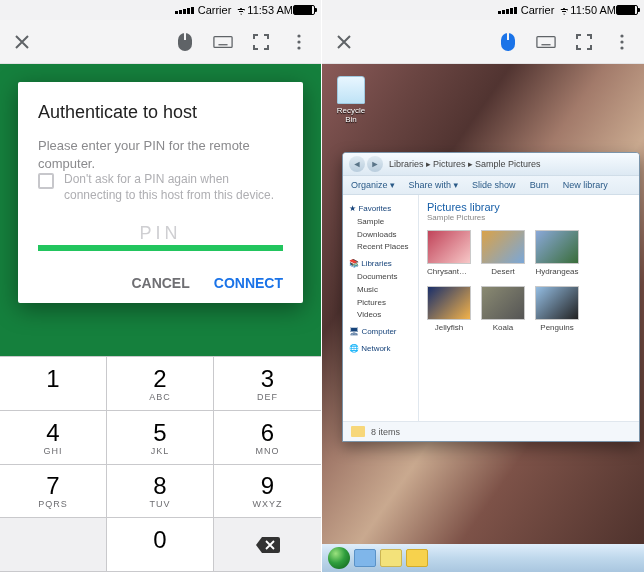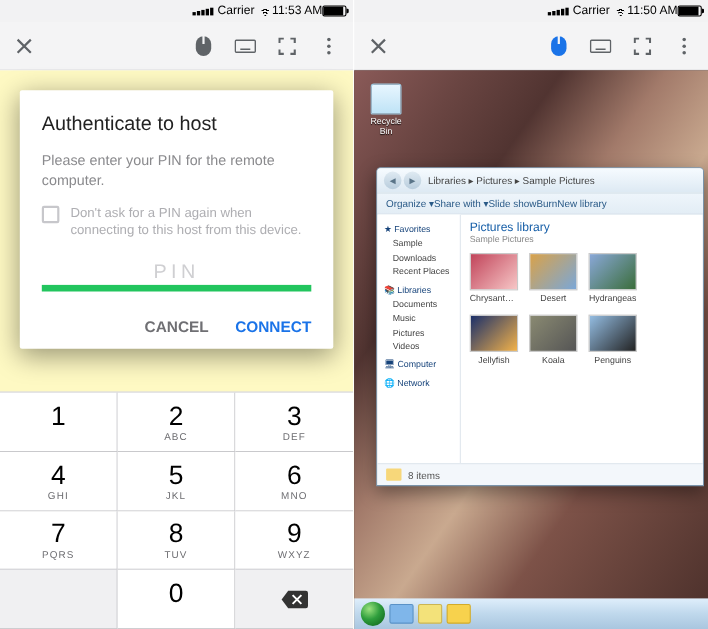--- a/index.html
+++ b/index.html
@@ -21,26 +21,26 @@
   .bat{width:22px;height:10px;border:1px solid #000;border-radius:2px;position:relative}
   .bat:after{content:"";position:absolute;right:-3px;top:2px;width:2px;height:4px;background:#000;border-radius:0 1px 1px 0}
   .bat i{display:block;height:100%;width:90%;background:#000}
   
   .toolbar{height:44px;background:#f4f4f5;display:flex;align-items:center;justify-content:space-between;padding:0 12px;border-bottom:1px solid #e3e3e5}
   .tb-r{display:flex;align-items:center;gap:18px}
   .ico{width:20px;height:20px;display:flex;align-items:center;justify-content:center;color:#5f6367}
   svg{display:block}
   .mouse-blue svg{fill:#1a73e8}
   
-  .stage{position:absolute;top:64px;left:0;right:0;bottom:0;background:#fef9c3}
+  .stage{position:absolute;top:64px;left:0;right:0;bottom:0;background:#15803d}
   .stage.right-stage{background:#3b2a2a}
   
   .dialog{position:absolute;top:18px;left:18px;right:18px;background:#fff;border-radius:2px;box-shadow:0 6px 24px rgba(0,0,0,.4);padding:20px 20px 12px}
   .dialog h2{font-size:18px;font-weight:500;color:#222;margin-bottom:14px}
-  .dialog p.sub{font-size:13px;color:#8a8a8d;line-height:1.35;margin-bottom:14px}
+  .dialog p.sub{font-size:13px;color:#8a8a8d;line-height:1.35;margin-bottom:0}
   .chk-row{display:flex;gap:10px;align-items:flex-start;margin-bottom:18px}
   .chk{width:16px;height:16px;border:2px solid #c7c7cb;border-radius:2px;margin-top:1px;flex:none}
   .chk-lbl{font-size:12px;color:#aeaeb2;line-height:1.3}
   .pin-field{border:none;border-bottom:6px solid #22c55e;height:30px;width:100%;font-size:18px;letter-spacing:2px;color:#bbb;outline:none}
   .pin-field::placeholder{color:#cfcfd2;text-align:center;letter-spacing:4px}
   .dlg-actions{display:flex;justify-content:flex-end;gap:24px;margin-top:24px}
   .dlg-actions span{font-size:14px;font-weight:700;color:#6f6f73}
   .dlg-actions span.primary{color:#1a73e8}
   
   .keypad{position:absolute;left:0;right:0;bottom:0;height:216px;background:#fff;border-top:1px solid #c9c9cc;display:grid;grid-template-columns:repeat(3,1fr);grid-template-rows:repeat(4,1fr)}
@@ -57,21 +57,21 @@
       linear-gradient(125deg,#8a5a58 0%,#6a4542 15%,#513431 28%,#a27a6a 42%,#c9a98f 55%,#7d5248 70%,#4a2f2a 100%);
   }
   .recyc{position:absolute;top:12px;left:12px;width:34px;text-align:center}
   .recyc .bin{width:28px;height:28px;margin:0 auto;background:linear-gradient(#e8f6ff,#bfe3f6);border-radius:3px 3px 1px 1px;border:1px solid #9ec9e0}
   .recyc .lbl{font-size:8px;color:#fff;text-shadow:0 1px 1px #000;margin-top:2px}
   
   .expl{position:absolute;top:88px;left:20px;right:4px;height:290px;background:#fff;border:1px solid #7a94aa;border-radius:4px 4px 0 0;box-shadow:0 6px 16px rgba(0,0,0,.4);font-size:9px;color:#333;display:flex;flex-direction:column;overflow:hidden}
   .expl-title{height:22px;background:linear-gradient(#f6fbff,#dde9f3);display:flex;align-items:center;padding:0 6px;gap:6px}
   .nav-arrows{display:flex;gap:2px}
   .nav-arrows span{width:16px;height:16px;border-radius:8px;background:linear-gradient(#dfeaf2,#b9cddd);display:flex;align-items:center;justify-content:center;color:#5a7488;font-size:9px}
-  .expl-bar{height:20px;background:linear-gradient(#eef5fb,#e3edf5);border-top:1px solid #d0dde8;border-bottom:1px solid #d0dde8;display:flex;align-items:center;gap:0;padding:0 8px;color:#2a5a87}
+  .expl-bar{height:20px;background:linear-gradient(#eef5fb,#e3edf5);border-top:1px solid #d0dde8;border-bottom:1px solid #d0dde8;display:flex;align-items:center;gap:14px;padding:0 8px;color:#2a5a87}
   .expl-bar span{font-size:9px}
   .expl-body{flex:1;display:flex}
   .expl-side{width:76px;background:#fff;border-right:1px solid #e0e7ee;padding:4px 6px;font-size:8px;line-height:1.6;color:#2a5a87}
   .expl-side .grp{color:#16437a;margin-top:4px}
   .expl-side .itm{color:#444;padding-left:8px}
   .expl-main{flex:1;padding:6px 8px}
   .lib-hdr{font-size:11px;color:#175fa8}
   .lib-sub{font-size:8px;color:#888;margin-bottom:8px}
   .thumbs{display:flex;flex-wrap:wrap;gap:10px}
   .th{width:44px;text-align:center}

